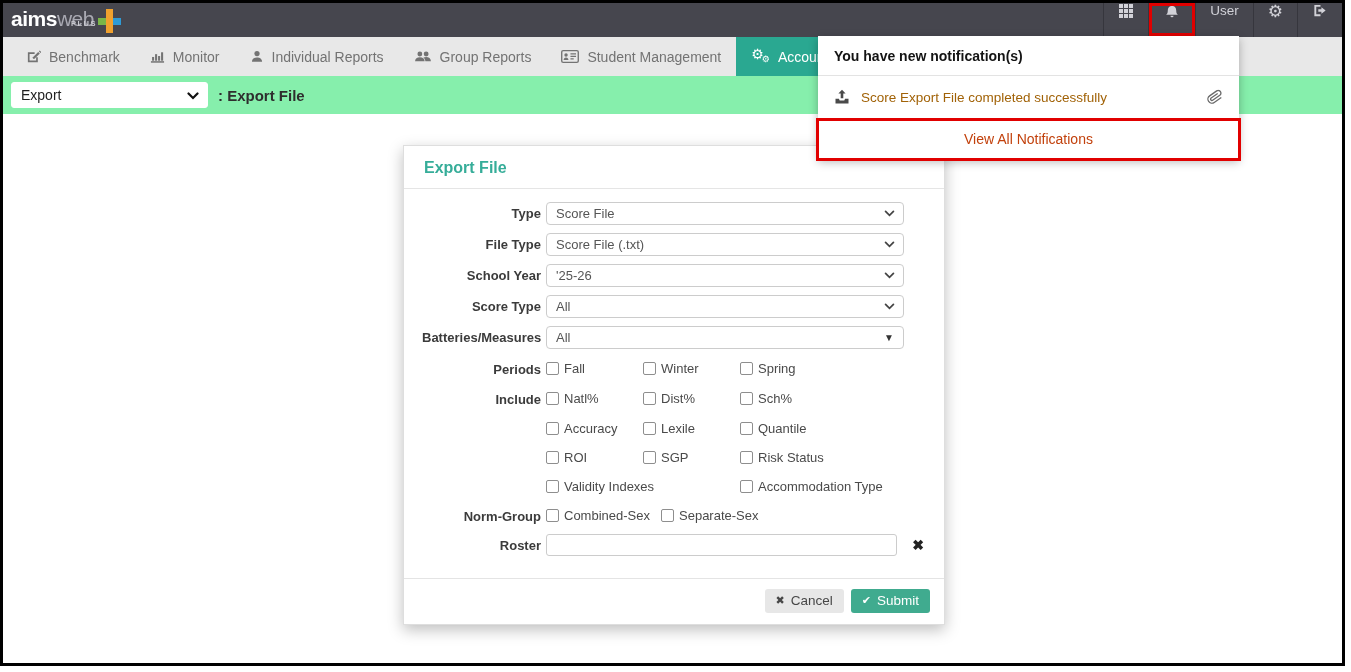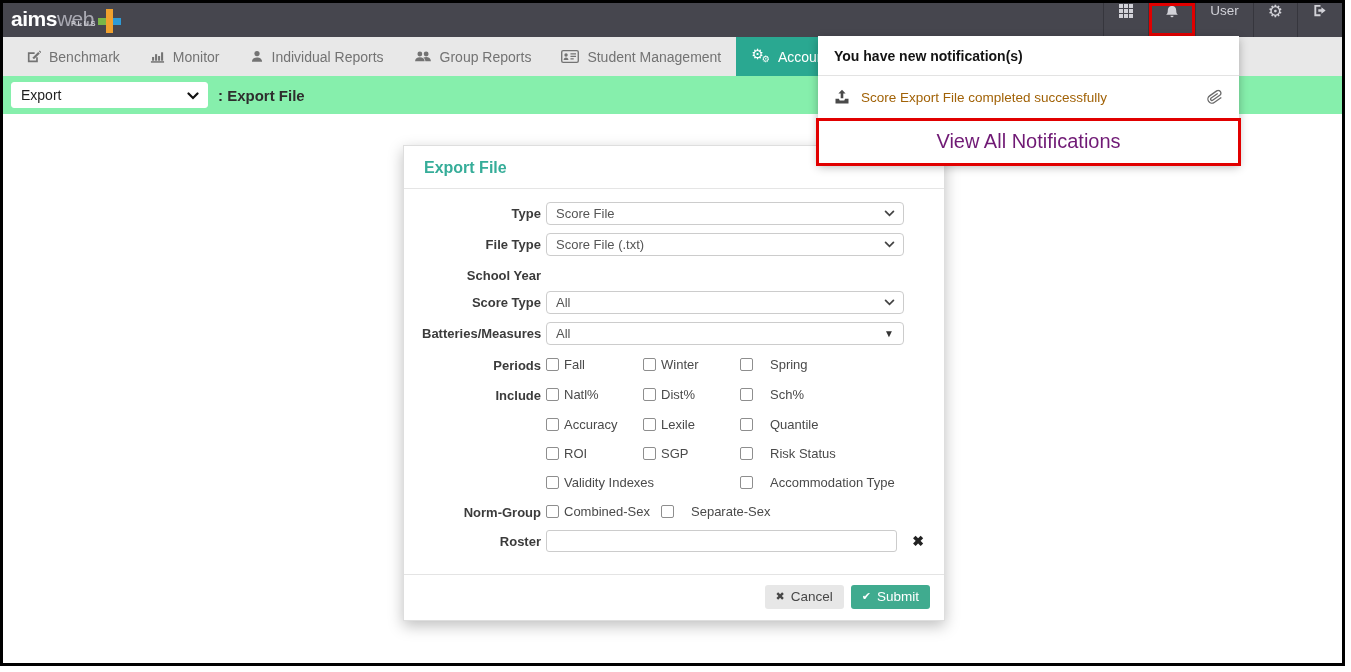--- a/index.html
+++ b/index.html
@@ -53,42 +53,42 @@
   .notif { position:absolute; left:815px; top:33px; width:421px; background:#fff;
            box-shadow:0 3px 9px rgba(0,0,0,.28); z-index:30; }
   .notif-head { padding:12px 16px 11px; font-size:14px; font-weight:700; color:#141414;
                 border-bottom:1px solid #e3e3e3; }
   .notif-item { display:flex; align-items:center; gap:11px; padding:13px 16px; font-size:13.5px;
                 color:#a16207; cursor:pointer; }
   .notif-item .txt { flex:1; }
   .notif-item svg { display:block; }
   .notif-foot { position:relative; text-align:center; padding:9px 0 10px;
                 border:3px solid #e10000; margin:0 -2px -2px; }
-  .view-all { color:#701a75; font-size:20px; cursor:pointer; text-decoration:none; }
+  .view-all { color:#c2410c; font-size:14px; cursor:pointer; text-decoration:none; }
 
   
   .modal { position:absolute; left:400px; top:142px; width:542px; background:#fff; z-index:20;
            border:1px solid #dedede; box-shadow:0 5px 14px rgba(0,0,0,.25); }
   .modal-head { padding:13px 20px 11px; border-bottom:1px solid #e5e5e5; }
   .modal-title { color:#36ad99; font-size:16px; font-weight:700; }
   .modal-body { padding:13px 20px 4px 18px; }
 
   .frow { display:flex; align-items:flex-start; margin-bottom:8px; }
   .rlabel { width:119px; min-width:119px; text-align:right; font-size:13px; font-weight:700;
             color:#3b3b3b; padding-top:4px; margin-right:5px; white-space:nowrap; }
   .sel { position:relative; width:358px; height:23px; border:1px solid #ccc; border-radius:4px;
          background:#fff; display:flex; align-items:center; padding:0 9px; font-size:13px;
          color:#555; cursor:pointer; }
   .sel .chev { position:absolute; right:8px; color:#444; display:flex; }
   .sel .tri  { position:absolute; right:9px; color:#333; font-size:10px; }
 
   .cbrow { margin-bottom:14px; margin-top:2px; }
   .cbgroup { display:flex; align-items:center; flex-wrap:nowrap; }
   .cbi { display:flex; align-items:center; width:97px; }
-  .cbi.w2 { width:194px; } .cbi.wn { width:115px; } .cbi.last { width:auto;gap:12px; }
+  .cbi.w2 { width:194px; } .cbi.wn { width:115px; } .cbi.last { width:auto; }
   .cbox { width:13px; height:13px; min-width:13px; border:1px solid #8e8e8e; border-radius:2px;
           background:#fff; margin-right:5px; cursor:pointer; }
   .cbl { font-size:13px; color:#4a4a4a; white-space:nowrap; }
 
   .incrow { display:flex; justify-content:flex-end; align-items:center; padding-right:26px;
             margin:6px 0 12px; }
   .incrow .lbl { font-size:13.5px; font-weight:700; color:#3b3b3b; }
   .incrow .cbox { width:14px; height:14px; margin:0 0 0 9px; }
 
   .roster-input { width:358px; height:22px; border:1px solid #ccc; border-radius:3px;
@@ -295,20 +295,28 @@
           <span class="chev">
               <svg width="11" height="7" viewBox="0 0 12 8">
                 <path d="M1.5 1.5 6 6l4.5-4.5" stroke="currentColor" stroke-width="2" fill="none" stroke-linecap="round"></path>
               </svg>
             </span>
         </div>
       </div>
 
       <div class="frow">
         <div class="rlabel">School Year</div>
+        <div class="sel">
+          <span>'25-26</span>
+          <span class="chev">
+              <svg width="11" height="7" viewBox="0 0 12 8">
+                <path d="M1.5 1.5 6 6l4.5-4.5" stroke="currentColor" stroke-width="2" fill="none" stroke-linecap="round"></path>
+              </svg>
+            </span>
+        </div>
       </div>
 
       <div class="frow">
         <div class="rlabel">Score Type</div>
         <div class="sel">
           <span>All</span>
           <span class="chev">
               <svg width="11" height="7" viewBox="0 0 12 8">
                 <path d="M1.5 1.5 6 6l4.5-4.5" stroke="currentColor" stroke-width="2" fill="none" stroke-linecap="round"></path>
               </svg>

